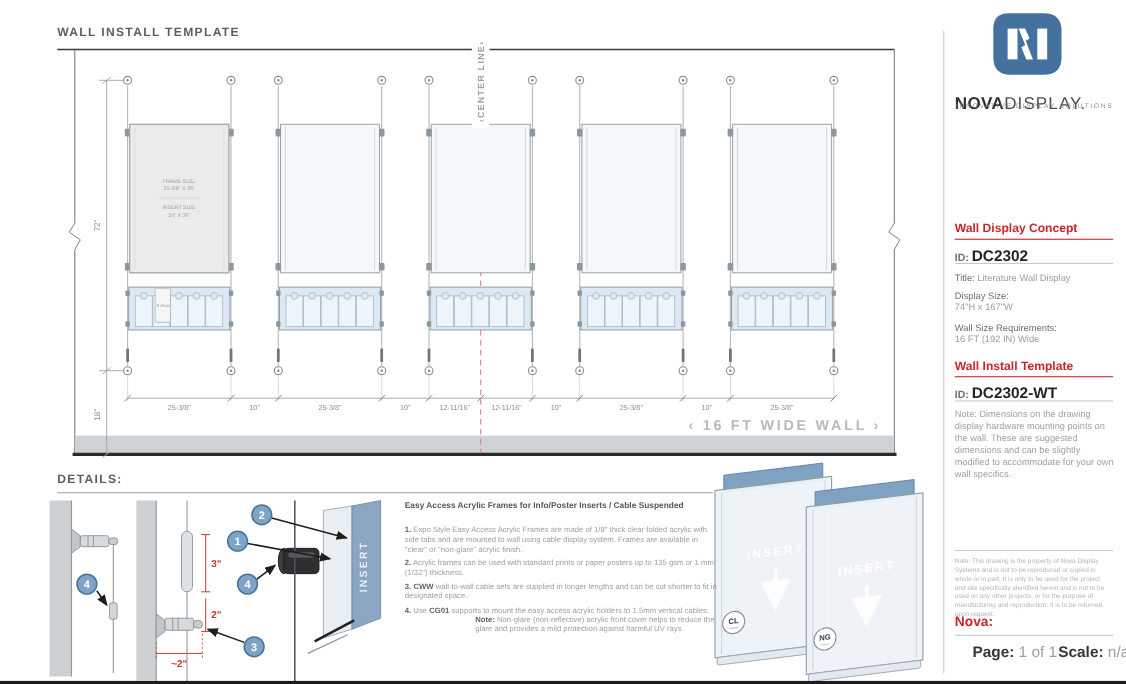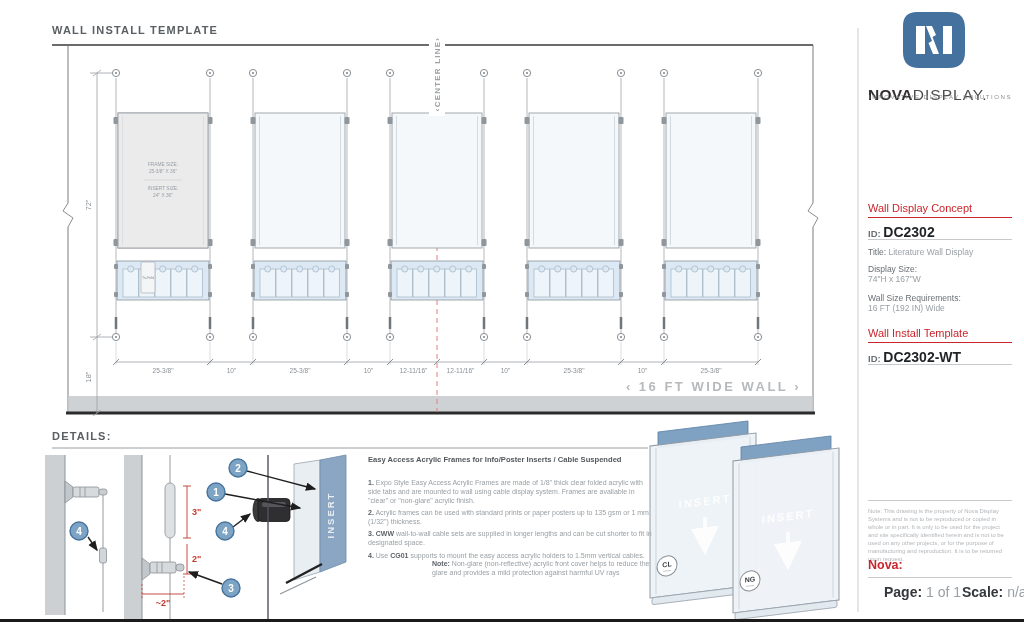--- a/index.html
+++ b/index.html
@@ -20,21 +20,21 @@
   .info-block .b { font-weight:bold; color:#5d6267; }
   .note-block { left:432px; top:559px; width:218px; font-size:7px; line-height:1.3; color:#9aa0a5; }
   .note-block .b { font-weight:bold; color:#5d6267; }
 
   .sidebar { position:absolute; z-index:2; left:868px; top:0; width:146px; height:622px; font-size:8.5px; color:#9aa0a5; }
   .sb-brand { position:absolute; top:76px; left:0; white-space:nowrap;margin-top:10px; }
   .sb-brand .nv { font-size:15.5px; font-weight:800; color:#322e2f; letter-spacing:.3px; }
   .sb-brand .dp { font-size:15.5px; font-weight:400; color:#4c4c4e; letter-spacing:1px; }
   .sb-tag { position:absolute; top:93px; left:1px; font-size:6.1px; letter-spacing:1.55px; color:#8b8f93; white-space:nowrap; }
   .sb-addr { position:absolute; top:104px; left:1px; font-size:7.4px; line-height:1.32; color:#9aa0a5; }
-  .sb-h { position:absolute; left:0; font-size:11px; font-weight:normal; color:#c9252c; }
+  .sb-h { position:absolute; left:0; font-size:11px; font-weight:bold; color:#c9252c; }
   .rule { position:absolute; left:0; width:144px; height:0; border-top:1px solid #c6cacd; }
   .rule.red-rule { border-top:1.5px solid #c9252c; }
   .sb-id { position:absolute; left:0; font-size:9.5px; color:#6a6f74; font-weight:bold; }
   .sb-id .v { color:#1f2326; font-size:14px; }
   .sb-field { position:absolute; left:0; }
   .sb-field .lab { font-weight:normal; color:#6a6f74; }
   .sb-note { position:absolute; left:0; width:145px; font-size:8.4px; line-height:1.32; }
   .sb-legal { position:absolute; left:0; width:142px; font-size:5.9px; line-height:1.35; color:#b2b6ba; }
   .sb-sheet { position:absolute; left:0; font-size:12.5px; font-weight:bold; color:#c9252c; }
   .sb-ps { position:absolute; left:16px; width:144px; font-size:14px; color:#9aa0a5; }
@@ -326,20 +326,23 @@
       <div class="lab">Wall Size Requirements:</div>
       <div>16 FT (192 IN) Wide</div>
     </div>
 
     <div class="sb-h" style="top:327px">Wall Install Template</div>
     <div class="rule red-rule" style="top:342px"></div>
     <div class="sb-id" style="top:349px">
       <span>ID: </span><span class="v">DC2302-WT</span>
     </div>
     <div class="rule" style="top:364px"></div>
+    <div class="sb-note" style="top:371px">
+      <span class="lab">Note:</span><span> Dimensions on the drawing display hardware mounting points on the wall. These are suggested dimensions and can be slightly modified to accommodate for your own wall specifics.</span>
+    </div>
 
     <div class="rule" style="top:500px"></div>
     <div class="sb-legal" style="top:508px">Note: This drawing is the property of Nova Display Systems and is not to be reproduced or copied in whole or in part. It is only to be used for the project and site specifically identified herein and is not to be used on any other projects, or for the purpose of manufacturing and reproduction. It is to be returned upon request.</div>
 
     <div class="sb-sheet" style="top:558px">Nova:</div>
     <div class="rule" style="top:577px"></div>
     <div class="sb-ps" style="top:584px">
       <span><span class="lab">Page:</span><span> 1 of 1</span></span>
       <span class="scale"><span class="lab">Scale:</span><span> n/a</span></span>
     </div>

